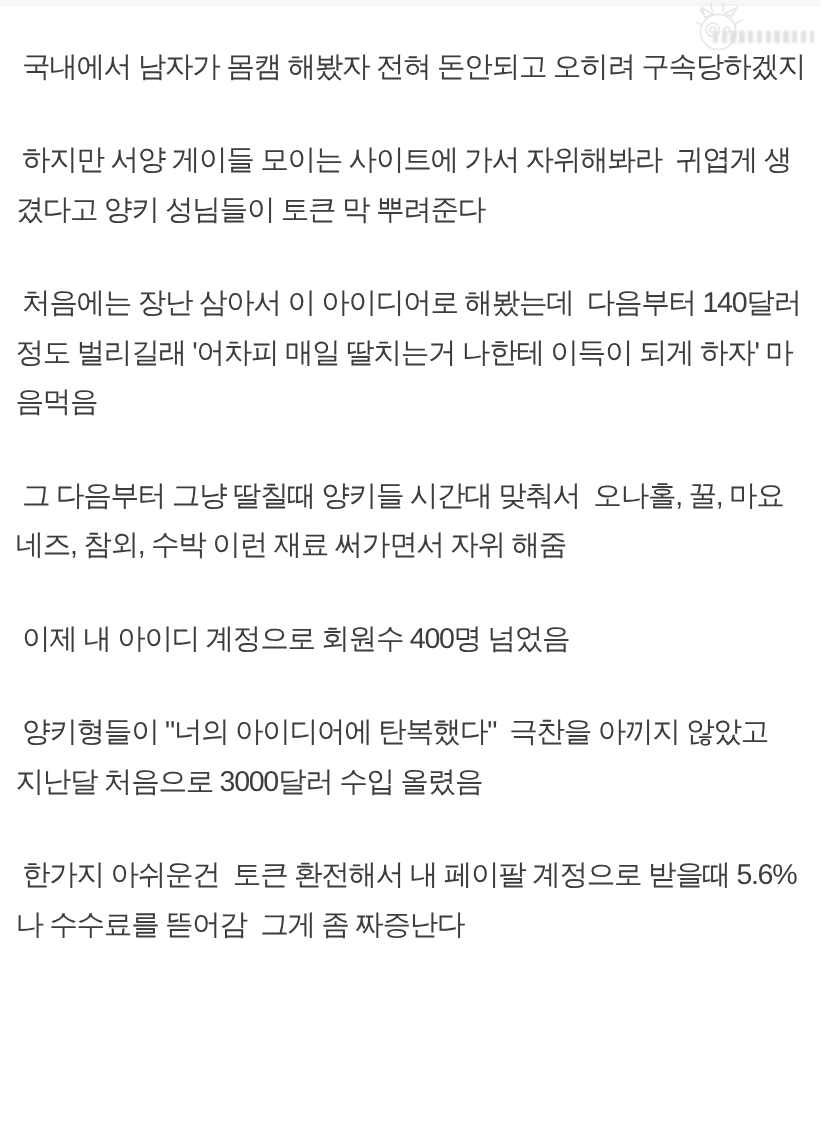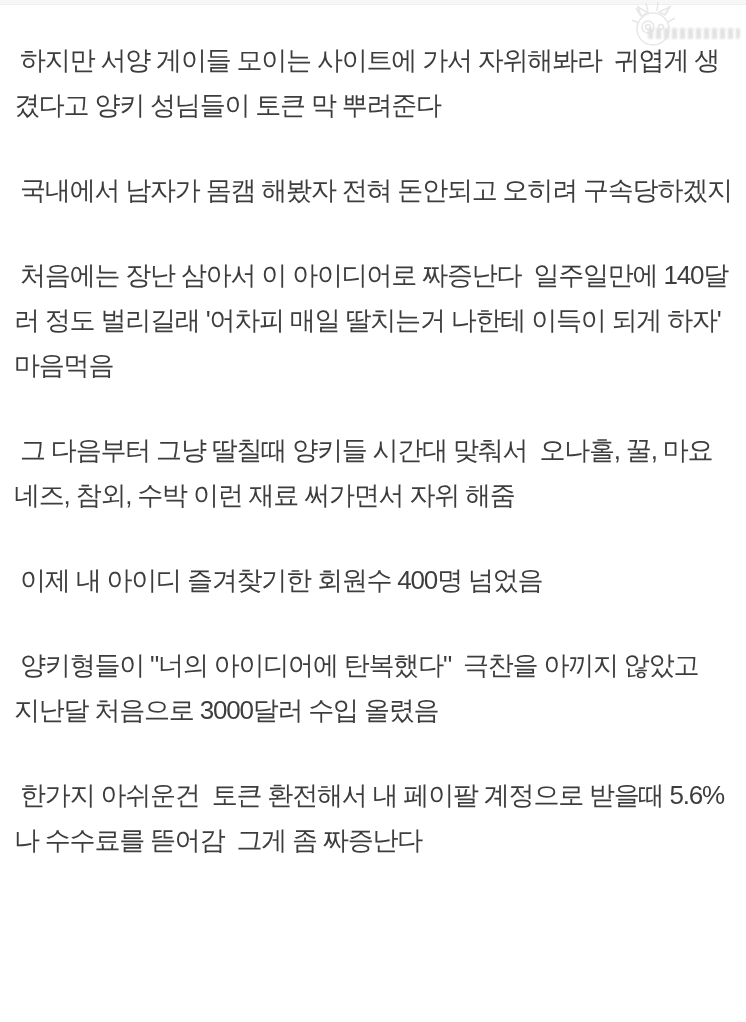--- a/index.html
+++ b/index.html
@@ -89,20 +89,20 @@
       <circle cx="20" cy="25" r="6"></circle>
       <circle cx="20" cy="25" r="2.5"></circle>
 
       <circle cx="33" cy="25" r="2.5"></circle>
     </g>
   </svg>
   <div class="watermark-text-blur"></div>
 </div>
 
 <main class="post-body">
+  <p> 국내에서 남자가 몸캠 해봤자 전혀 돈안되고 오히려 구속당하겠지</p>
   <p> 하지만 서양 게이들 모이는 사이트에 가서 자위해봐라  귀엽게 생겼다고 양키 성님들이 토큰 막 뿌려준다</p>
-  <p> 국내에서 남자가 몸캠 해봤자 전혀 돈안되고 오히려 구속당하겠지</p>
-  <p> 처음에는 장난 삼아서 이 아이디어로 짜증난다  일주일만에 140달러 정도 벌리길래 '어차피 매일 딸치는거 나한테 이득이 되게 하자' 마음먹음</p>
+  <p> 처음에는 장난 삼아서 이 아이디어로 해봤는데  다음부터 140달러 정도 벌리길래 '어차피 매일 딸치는거 나한테 이득이 되게 하자' 마음먹음</p>
   <p> 그 다음부터 그냥 딸칠때 양키들 시간대 맞춰서  오나홀, 꿀, 마요네즈, 참외, 수박 이런 재료 써가면서 자위 해줌</p>
-  <p> 이제 내 아이디 즐겨찾기한 회원수 400명 넘었음</p>
+  <p> 이제 내 아이디 계정으로 회원수 400명 넘었음</p>
   <p> 양키형들이 "너의 아이디어에 탄복했다"  극찬을 아끼지 않았고  지난달 처음으로 3000달러 수입 올렸음</p>
   <p> 한가지 아쉬운건  토큰 환전해서 내 페이팔 계정으로 받을때 5.6%나 수수료를 뜯어감  그게 좀 짜증난다</p>
 </main>
 
 </body></html>

